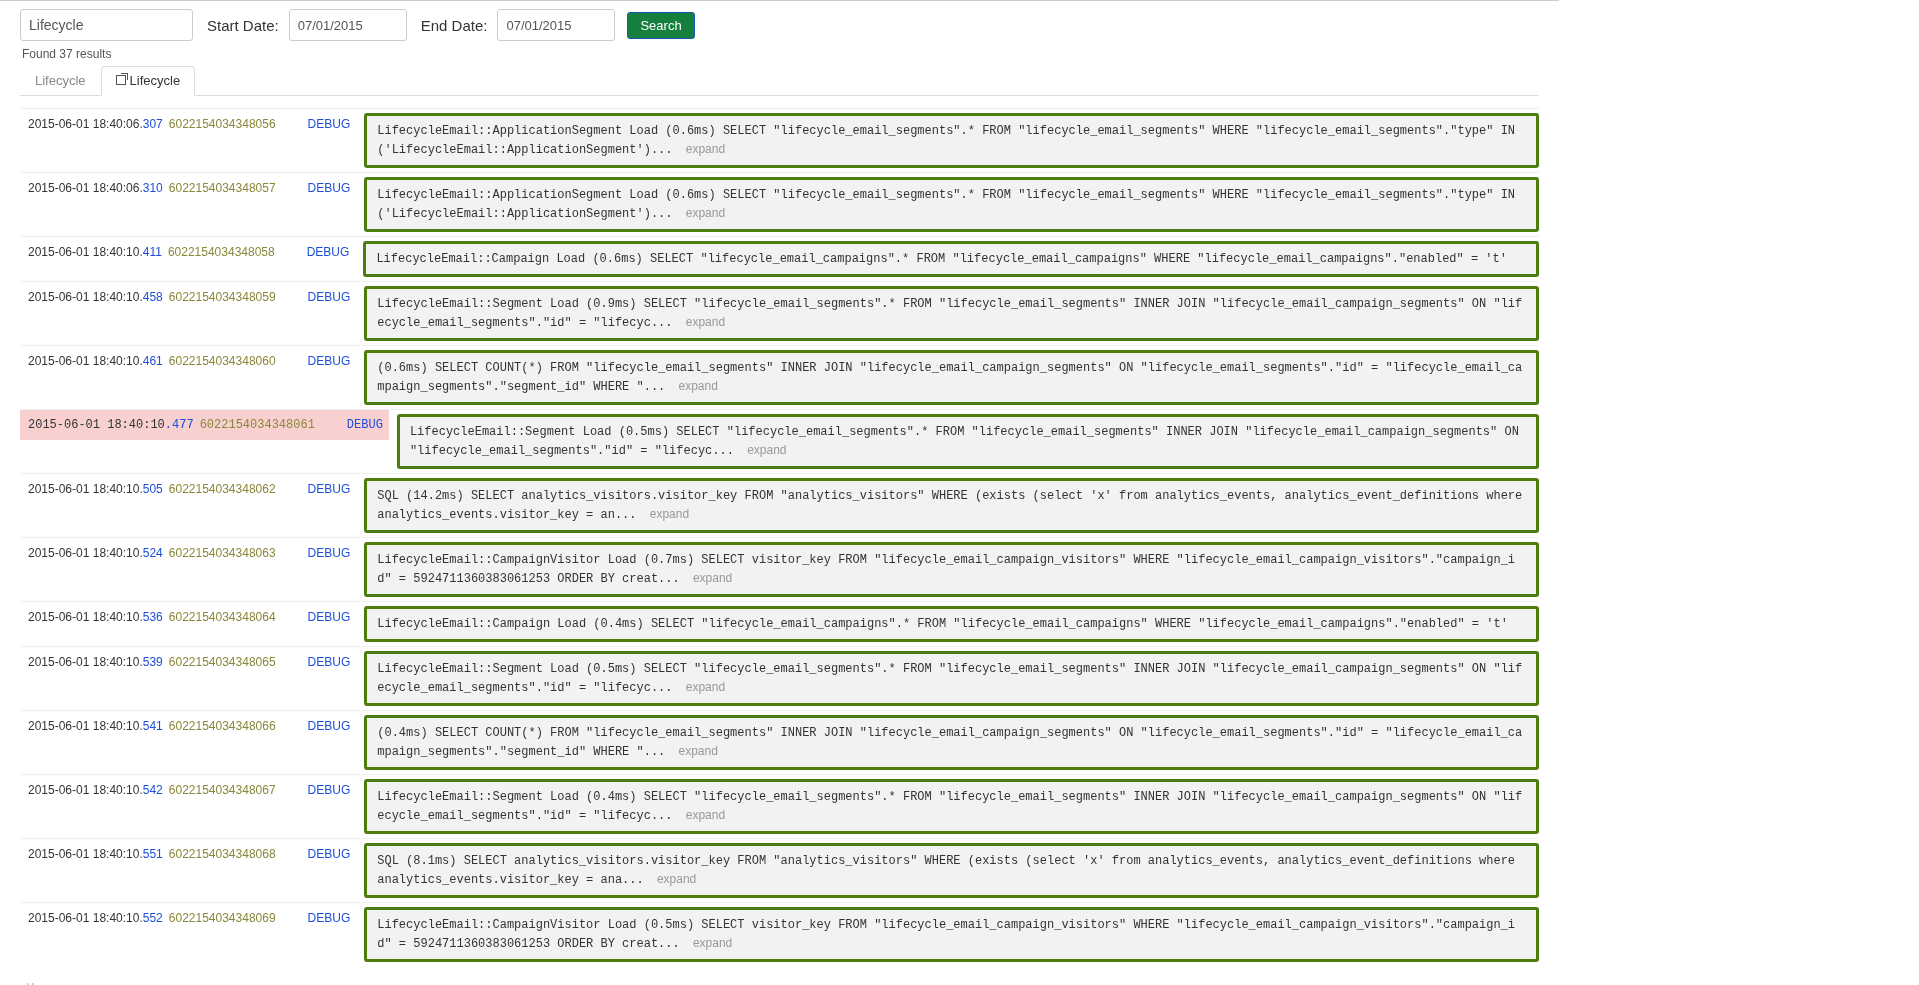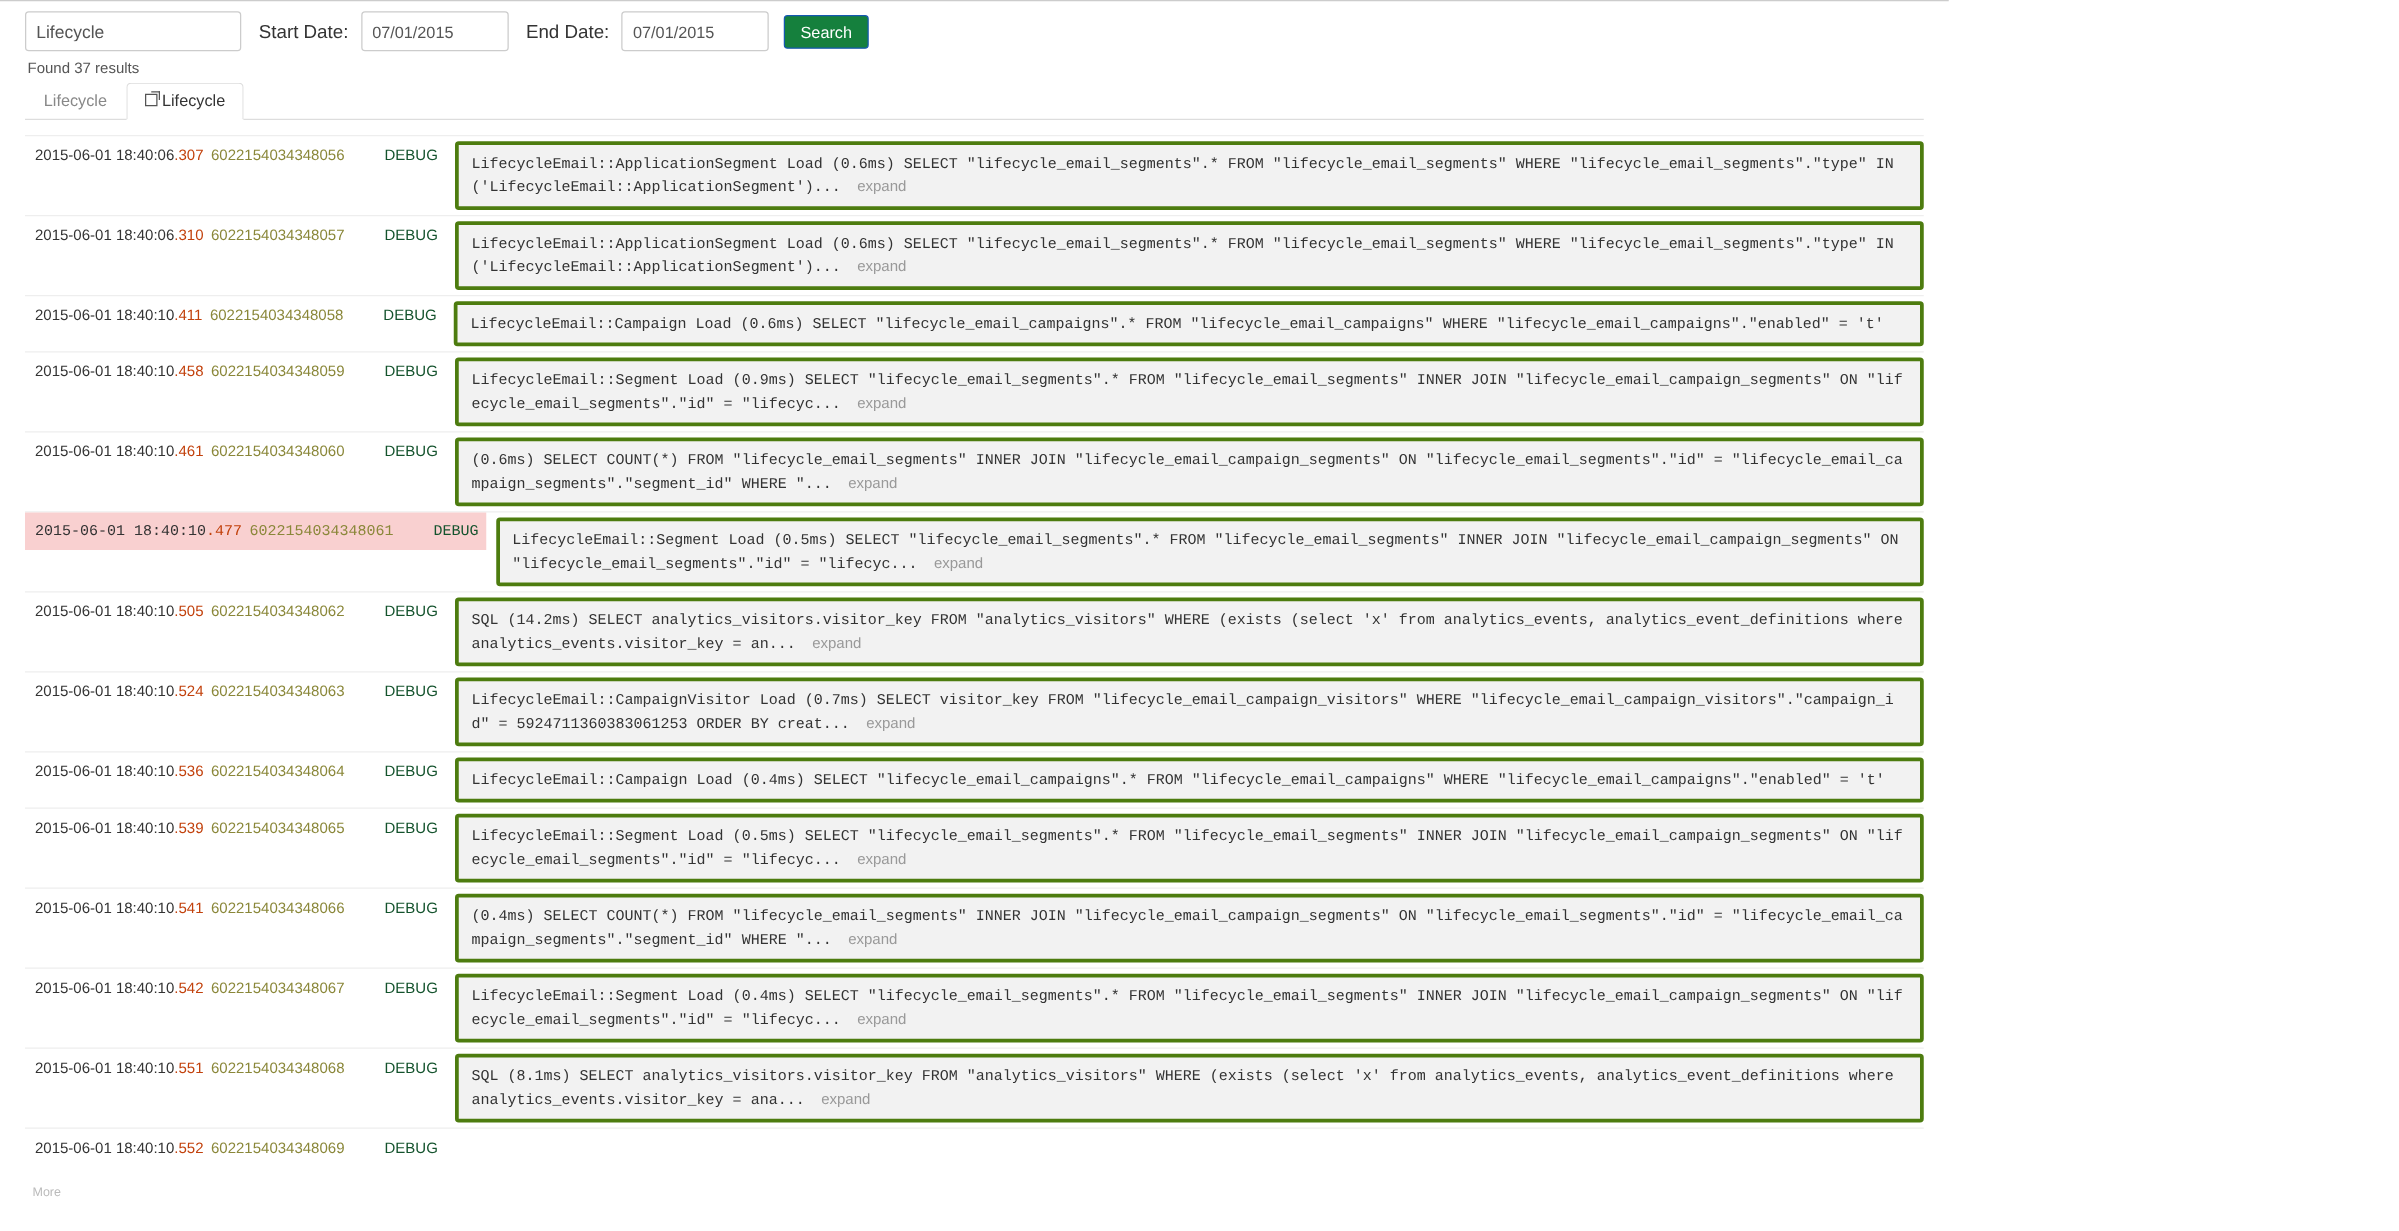--- a/index.html
+++ b/index.html
@@ -125,28 +125,28 @@
     padding: 8px 6px 8px 8px;
     min-width: 268px;
     box-sizing: border-box;
     font-size: 12px;
     white-space: nowrap;
   }
   .ts-main {
     color: #333;
   }
   .ts-ms {
-    color: #c2410c;
+    color: #1d4ed8;
   }
   .seq {
     color: #8a8739;
     margin-left: 6px;
   }
   .level {
-    color: #14532d;
+    color: #1d4ed8;
     margin-left: 4px;
     padding-left: 28px;
   }
   .msg-box {
     flex: 1;
     background: #f2f2f2;
     border: 3px solid #4d7c0f;
     border-radius: 3px;
     margin: 4px 0 4px 8px;
     padding: 6px 10px;
@@ -300,18 +300,19 @@
           <span class="level">DEBUG</span>
         </div>
         <div class="msg-box">SQL (8.1ms) SELECT analytics_visitors.visitor_key FROM "analytics_visitors" WHERE (exists (select 'x' from analytics_events, analytics_event_definitions where analytics_events.visitor_key = ana... <span class="expand">expand</span></div>
       </div>
       <div class="log-row">
         <div class="meta">
           <span><span class="ts-main">2015-06-01 18:40:10</span><span class="ts-ms">.552</span></span>
           <span class="seq">6022154034348069</span>
           <span class="level">DEBUG</span>
         </div>
+        <div class="msg-box">LifecycleEmail::CampaignVisitor Load (0.5ms) SELECT visitor_key FROM "lifecycle_email_campaign_visitors" WHERE "lifecycle_email_campaign_visitors"."campaign_id" = 5924711360383061253 ORDER BY creat... <span class="expand">expand</span></div>
       </div>
     </div>
 
   <span class="more-link">More</span>
 
 </div>
 
 </body></html>

